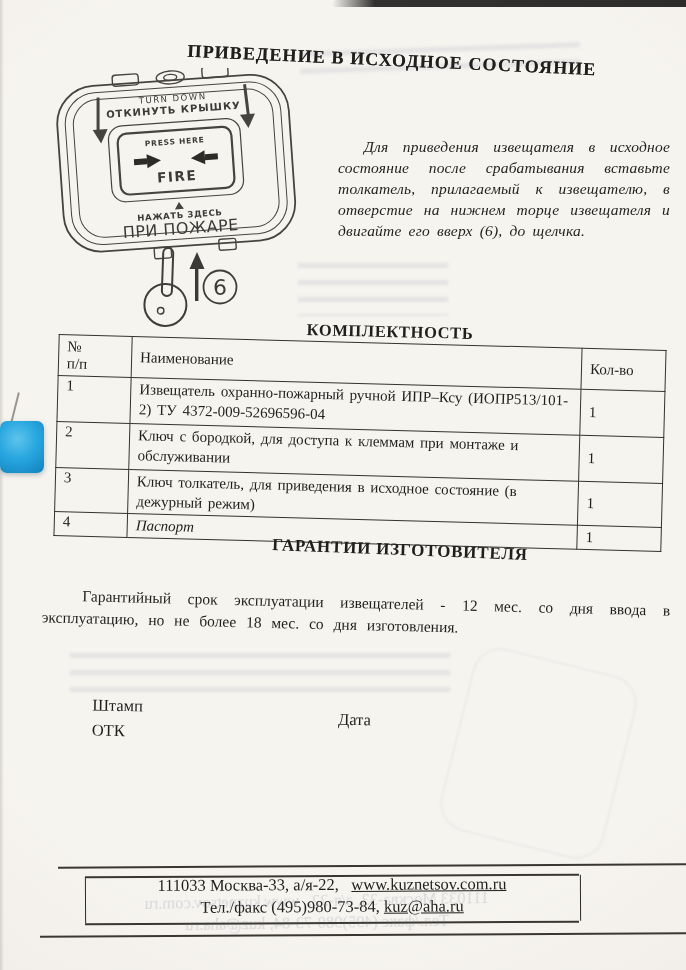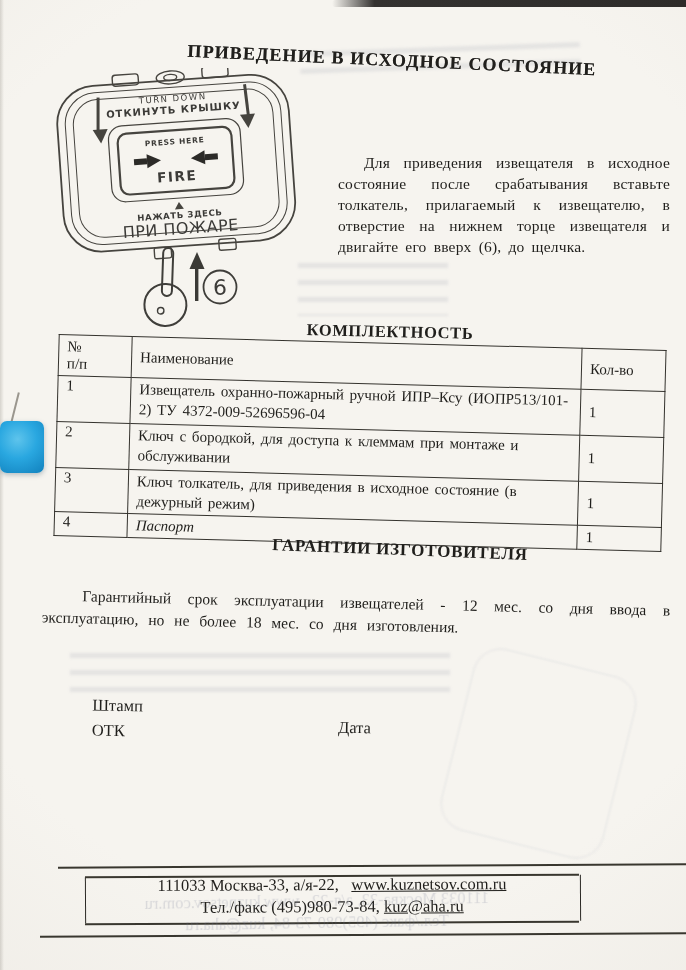--- a/index.html
+++ b/index.html
@@ -16,26 +16,26 @@
     background:radial-gradient(circle at 40% 35%, #5ec4ec 0%, #29a7e0 45%, #1181bd 100%);box-shadow:0 2px 5px rgba(60,90,110,.35);}
   .clip-line{left:14px;top:392px;width:2px;height:32px;background:#9a968e;transform:rotate(14deg);}
 
   .ghost{position:absolute;opacity:.5;filter:blur(1.6px);pointer-events:none;}
   .ghost-lines{background:repeating-linear-gradient(to bottom, transparent 0 5px, rgba(125,130,150,.30) 5px 10px, transparent 10px 17px);}
   .ghost-outline{border:1.5px solid rgba(120,125,145,.16);border-radius:28px;background:transparent;filter:blur(1px);}
   .ghost-mirror{transform:scaleX(-1) rotate(1deg);color:#6f7590;opacity:.22;filter:blur(.6px);text-align:center;}
 
   
   .title{left:168px;top:50px;width:448px;text-align:center;font-weight:bold;font-size:18px;letter-spacing:1.1px;transform:rotate(2.6deg);text-shadow:0 0 .5px rgba(0,0,0,.55);}
-  .instruction{left:338px;top:152px;width:332px;font-size:15.5px;line-height:1.36;text-align:justify;text-indent:26px;letter-spacing:.2px;word-spacing:3px;}
+  .instruction{left:338px;top:136px;width:332px;font-style:italic;font-size:15.5px;line-height:1.36;text-align:justify;text-indent:26px;letter-spacing:.2px;word-spacing:3px;}
   .kit-heading{left:240px;top:322px;width:300px;text-align:center;font-weight:bold;font-size:16.5px;letter-spacing:.6px;transform:rotate(1.3deg);}
   .warranty-heading{left:222px;top:540px;width:356px;text-align:center;font-weight:bold;font-size:17px;letter-spacing:.8px;transform:rotate(2.2deg);}
   .warranty-text{left:42px;top:592px;width:628px;font-size:15.5px;line-height:1.45;text-align:justify;text-indent:40px;word-spacing:6px;transform:rotate(1.4deg);}
   .stamp{left:92px;top:694px;font-size:16.5px;line-height:1.5;transform:rotate(1deg);}
-  .date{left:338px;top:710px;font-size:16.5px;transform:rotate(1deg);margin-top:8px;}
+  .date{left:338px;top:710px;font-size:16.5px;transform:rotate(1deg);}
 
   
   .kit-table-wrap{left:56px;top:342px;width:607px;transform:rotate(1.5deg);}
   table.kit{border-collapse:collapse;width:607px;table-layout:fixed;font-size:15px;}
   table.kit td,table.kit th{border:1.6px solid #34322d;padding:1px 8px;font-weight:normal;text-align:left;}
   col.c-num{width:73px;}col.c-name{width:450px;}col.c-qty{width:84px;}
   tr.head td{height:38px;vertical-align:middle;}
   td.h-num{line-height:1.15;padding-left:7px;}
   td.h-qty{text-align:center;vertical-align:bottom;padding-bottom:6px;}
   td.num{vertical-align:top;padding-top:1px;padding-left:9px;}

